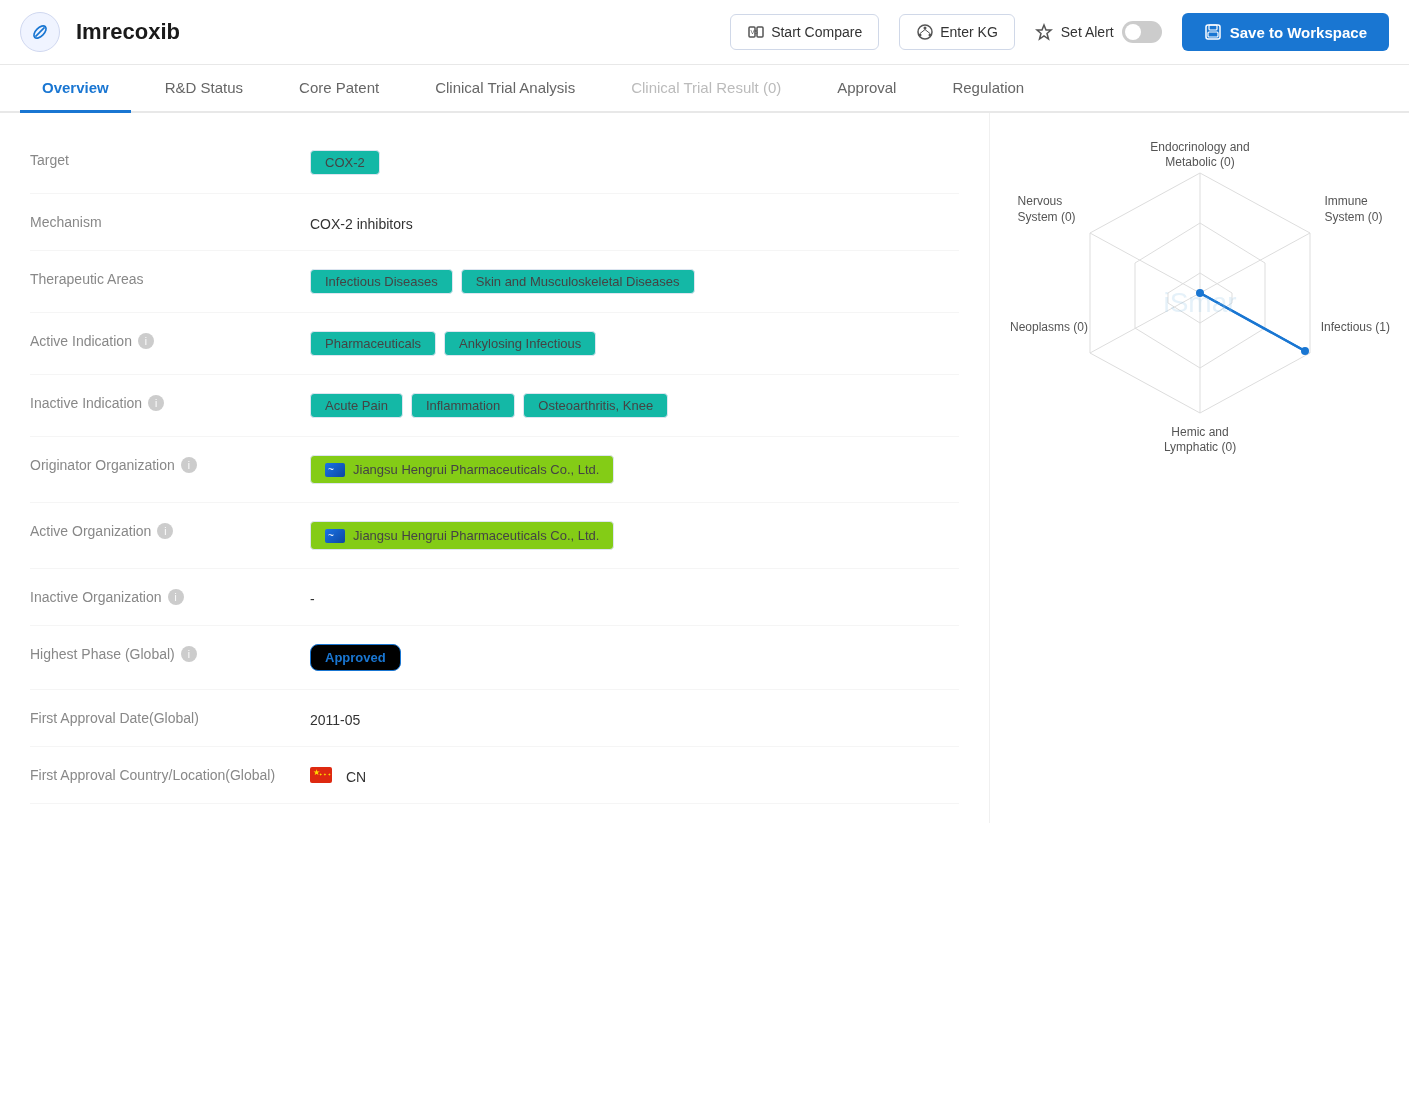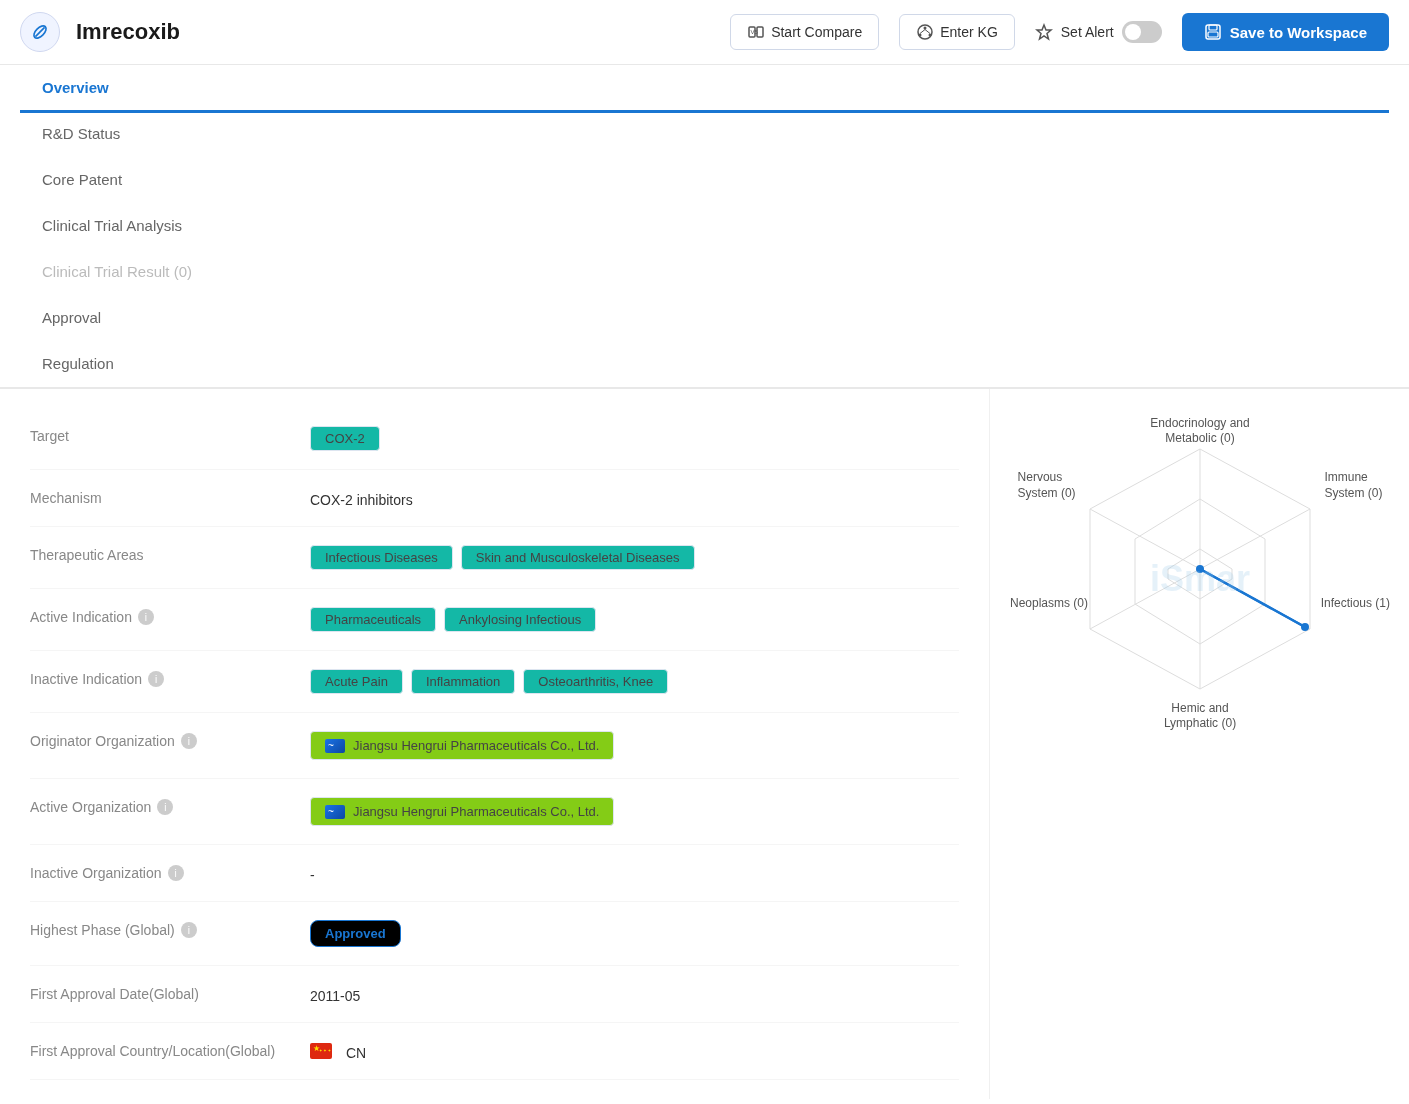--- a/index.html
+++ b/index.html
@@ -12,21 +12,21 @@
     .drug-name { font-size: 22px; font-weight: 700; color: #1a1a1a; flex: 1; }
     .header-actions { display: flex; align-items: center; gap: 20px; }
     .action-btn { display: flex; align-items: center; gap: 6px; padding: 8px 16px; border: 1.5px solid #d0d8e8; border-radius: 6px; background: #fff; cursor: pointer; font-size: 14px; color: #333; font-weight: 500; }
     .action-btn .icon { width: 18px; height: 18px; display: inline-flex; align-items: center; justify-content: center; }
     .toggle-switch { position: relative; width: 40px; height: 22px; background: #ccc; border-radius: 11px; cursor: pointer; }
     .toggle-knob { position: absolute; top: 3px; left: 3px; width: 16px; height: 16px; background: #fff; border-radius: 50%; transition: left 0.2s; }
     .save-btn { display: flex; align-items: center; gap: 8px; padding: 10px 22px; background: #1976d2; color: #fff; border: none; border-radius: 6px; cursor: pointer; font-size: 15px; font-weight: 600; }
     .save-btn .icon { width: 18px; height: 18px; }
 
     
-    .tabs { display: flex; border-bottom: 2px solid #e8e8e8; padding: 0 20px; gap: 0; flex-direction: column; }
+    .tabs { display: flex; border-bottom: 2px solid #e8e8e8; padding: 0 20px; gap: 12px; }
     .tab { padding: 14px 22px; font-size: 15px; cursor: pointer; color: #666; border-bottom: 3px solid transparent; margin-bottom: -2px; font-weight: 400; white-space: nowrap; }
     .tab.active { color: #1976d2; border-bottom-color: #1976d2; font-weight: 600; }
     .tab.disabled { color: #bbb; cursor: default; }
 
     
     .content { display: flex; padding: 0; }
     .main-info { flex: 1; padding: 19px 30px; }
     .sidebar-chart { width: 420px; padding: 20px; border-left: 1px solid #f0f0f0; }
 
     
@@ -42,21 +42,21 @@
     .org-logo { width: 20px; height: 14px; background: linear-gradient(135deg, #1a73e8, #0d47a1); border-radius: 2px; display: inline-block; position: relative; overflow: hidden; }
     .org-logo::after { content: '~'; position: absolute; color: #fff; font-size: 10px; top: 1px; left: 3px; }
     .plain-value { font-size: 14px; color: #333; padding-top: 4px; }
     .flag { width: 22px; height: 16px; display: inline-block; background: #de2910; position: relative; border-radius: 2px; vertical-align: middle; margin-right: 6px; overflow: hidden; }
     .flag::before { content: '★'; color: #ffde00; position: absolute; font-size: 8px; top: 1px; left: 3px; }
     .flag::after { content: '✦✦✦✦'; color: #ffde00; position: absolute; font-size: 4px; top: 5px; left: 9px; letter-spacing: 1px; }
 
     
     .radar-container { position: relative; width: 380px; height: 340px; margin: 0 auto; }
     .radar-label { position: absolute; font-size: 12px; color: #555; text-align: center; line-height: 1.3; }
-    .watermark { position: absolute; top: 50%; left: 50%; transform: translate(-50%, -50%); font-size: 36px; color: rgba(150,200,230,0.25); font-weight: 700; white-space: nowrap; pointer-events: none; z-index: 1; }
+    .watermark { position: absolute; top: 50%; left: 50%; transform: translate(-50%, -50%); font-size: 28px; color: rgba(150,200,230,0.25); font-weight: 400; white-space: nowrap; pointer-events: none; z-index: 1; }
   </style>
 </head>
 <body>
 
 <div class="header">
   <div class="logo-icon">
     <svg viewBox="0 0 24 24" fill="none">
       <ellipse cx="12" cy="12" rx="9" ry="5" transform="rotate(-45 12 12)" stroke="#1976d2" stroke-width="2" fill="none"></ellipse>
       <line x1="6.5" y1="17.5" x2="17.5" y2="6.5" stroke="#1976d2" stroke-width="2"></line>
     </svg>

